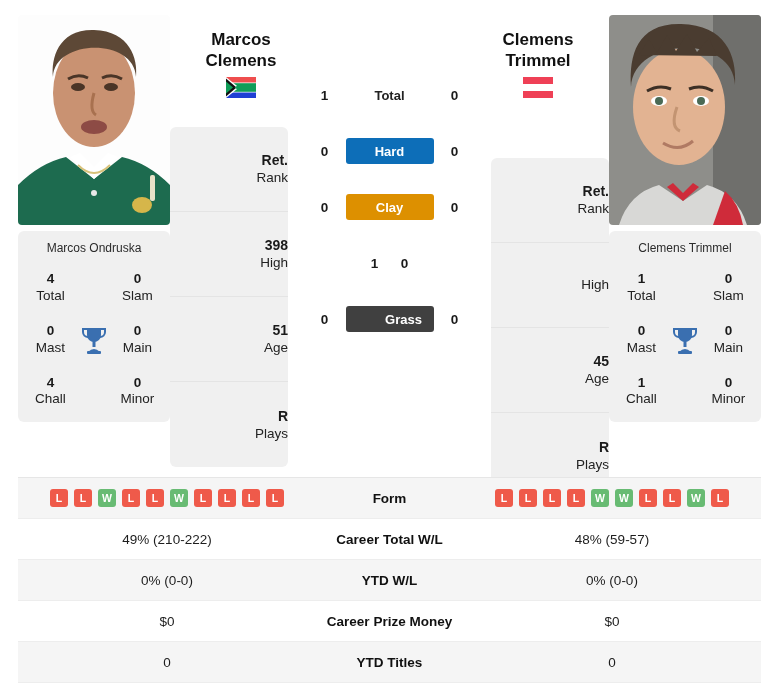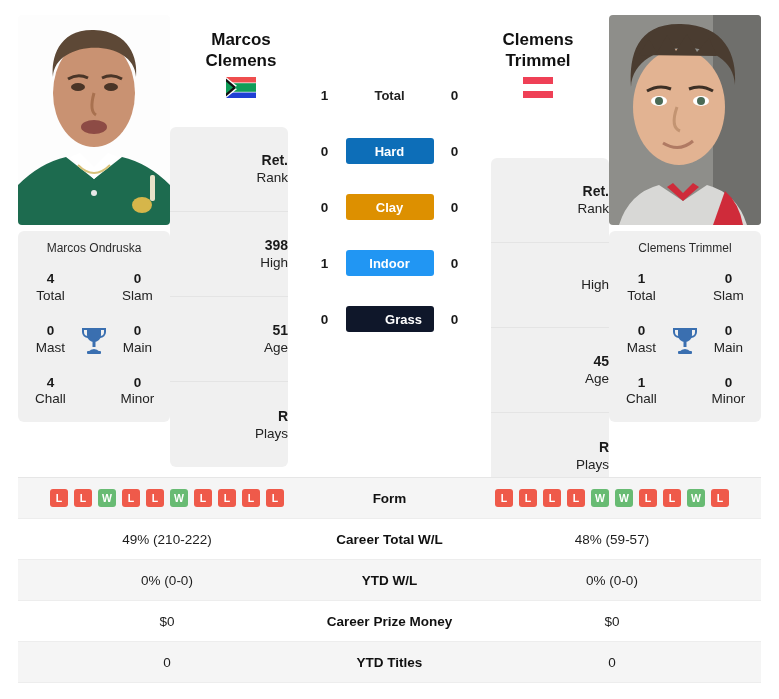--- a/index.html
+++ b/index.html
@@ -281,26 +281,25 @@
           <div class="pill" style="background: rgb(13, 110, 184);">Hard</div>
           <div class="sc">0</div>
         </div>
         <div class="surf-row">
           <div class="sc">0</div>
           <div class="pill" style="background: rgb(221, 144, 0);">Clay</div>
           <div class="sc">0</div>
         </div>
         <div class="surf-row">
           <div class="sc">1</div>
-          <div class="pill" style="background: rgb(33, 150, 243);">Indoor</div>
           <div class="sc">0</div>
         </div>
         <div class="surf-row">
           <div class="sc">0</div>
-          <div class="pill" style="background: #0f172a; padding-left: 28px;">Grass</div>
+          <div class="pill" style="background: #404040; padding-left: 28px;">Grass</div>
           <div class="sc">0</div>
         </div>
       </div>
 
     <div class="rank-col right">
       <div class="rank-cell">
         <div class="v">Ret.</div>
         <div class="k">Rank</div>
       </div>
       <div class="rank-cell">

